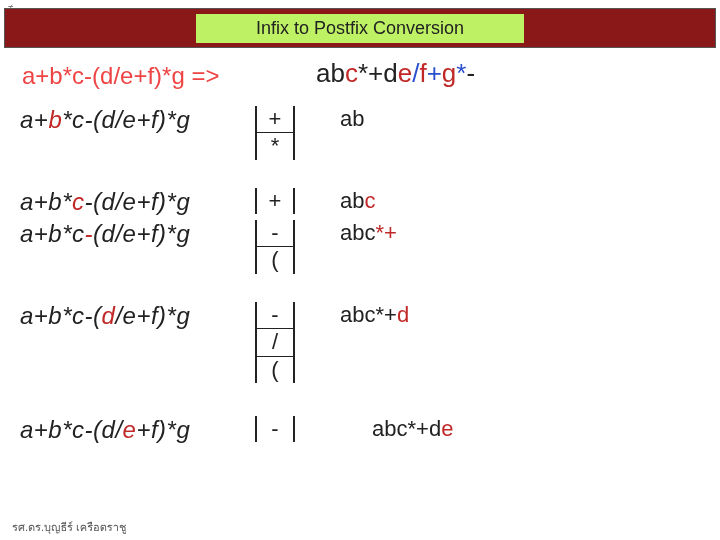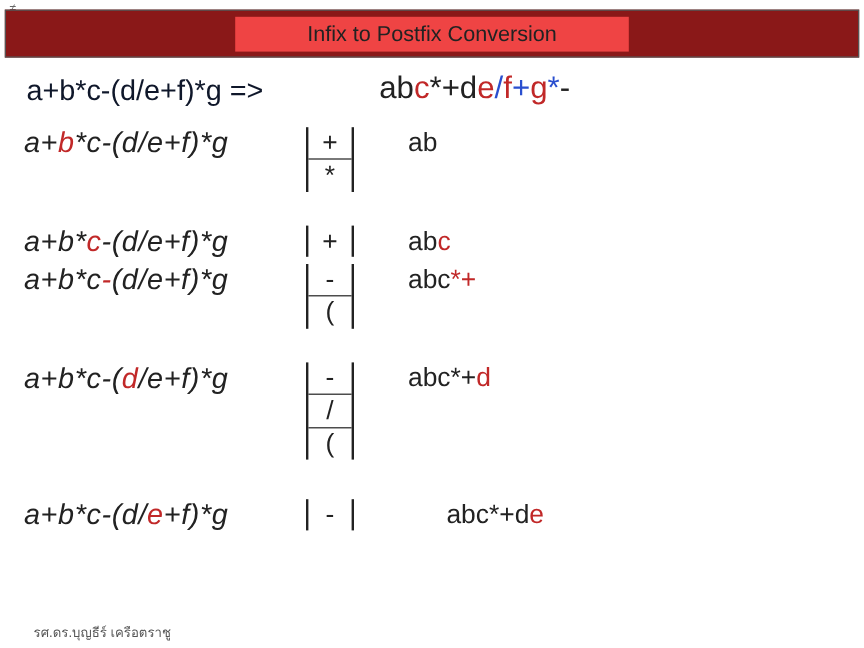--- a/index.html
+++ b/index.html
@@ -17,38 +17,38 @@
     right: 4px;
     top: 8px;
     height: 40px;
     background: #8a1818;
     border: 1px solid #555;
     display: flex;
     align-items: center;
     justify-content: center;
   }
   .title-inner {
-    background: #ef4444;
+    background: #bef264;
     padding: 4px 60px;
     font-size: 18px;
     color: #222;
   }
   .neq {
     position: absolute;
     left: 8px;
     top: 2px;
     font-size: 10px;
     color: #666;
   }
   .expr-line {
     position: absolute;
     left: 22px;
     top: 62px;
     font-size: 24px;
-    color: #0f172a;
+    color: #ef4444;
   }
   .result {
     position: absolute;
     left: 316px;
     top: 58px;
     font-size: 26px;
     font-weight: normal;
   }
   .r-black { color: #222; }
   .r-red   { color: #c12828; }
@@ -88,21 +88,21 @@
 
   .footer {
     position: absolute;
     left: 0;
     right: 0;
     bottom: 4px;
     font-size: 11px;
     color: #555;
     display: flex;
     gap: 20px;
-    padding: 0 28px;
+    padding: 0 12px;
     white-space: nowrap;
   }
   .footer .course { margin-left: auto; }
 </style>
 </head>
 <body>
 
 <div class="neq">≠</div>
 
 <div class="title-bar">

